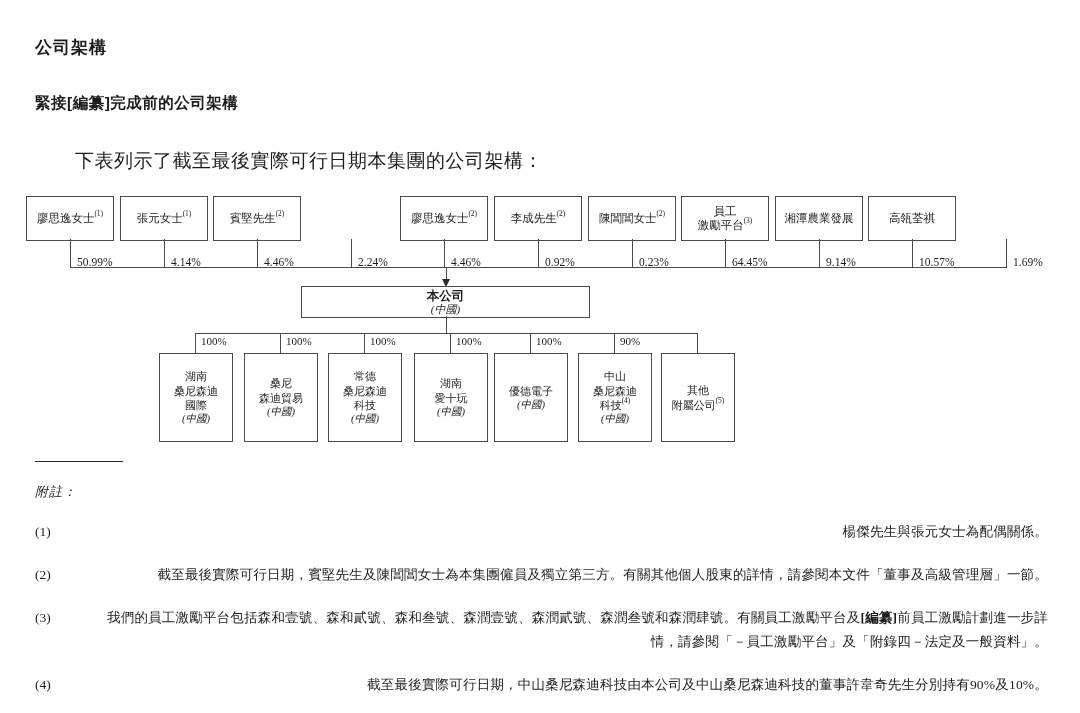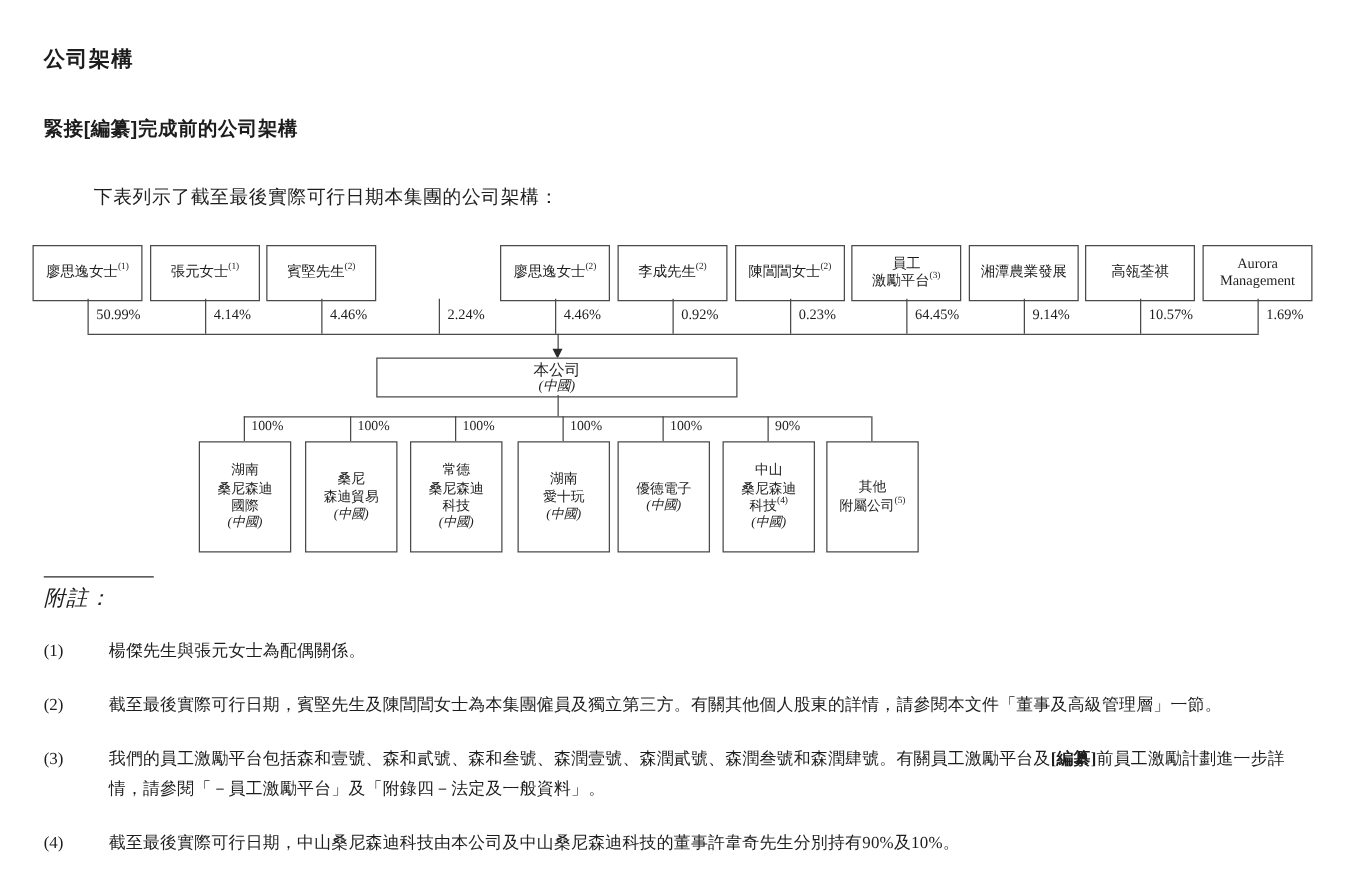--- a/index.html
+++ b/index.html
@@ -12,63 +12,63 @@
   .abs{position:absolute;}
   
   .h-title{
     left:35px;top:36px;font-size:17px;font-weight:700;
     font-family:Liberation Serif, serif;letter-spacing:1px;
   }
   .h-sub{
     left:35px;top:93px;font-size:15.5px;font-weight:700;
     font-family:"Liberation Sans","DejaVu Sans",sans-serif;letter-spacing:0.5px;
   }
-  .intro{left:75px;top:148px;font-size:15px;letter-spacing:0.5px;}
+  .intro{left:75px;top:148px;font-size:19px;letter-spacing:0.5px;}
 
   
   .sh-box{
     top:196px;width:86px;height:43px;border:1px solid #4a4a4a;
     display:flex;align-items:center;justify-content:center;text-align:center;
     font-size:11.5px;line-height:1.2;background:#fff;
   }
   .sub-box{
     top:353px;width:72px;height:87px;border:1px solid #4a4a4a;
     display:flex;flex-direction:column;align-items:center;justify-content:center;
     text-align:center;font-size:11px;line-height:1.3;background:#fff;
   }
   .name{white-space:pre-line;}
   .sup{font-size:7.5px;line-height:0;vertical-align:6px;letter-spacing:0;}
   .region{font-style:italic;font-size:10.5px;}
-  .pct1{top:246px;font-size:11.5px;}
+  .pct1{top:256px;font-size:11.5px;}
   .pct2{top:335px;font-size:11px;}
 
   .co-box{
     left:301px;top:286px;width:287px;height:30px;border:1px solid #4a4a4a;
     display:flex;flex-direction:column;align-items:center;justify-content:center;
     text-align:center;line-height:1.12;background:#fff;
   }
-  .co-name{font-size:12.5px;font-weight:400;}
+  .co-name{font-size:12.5px;font-weight:700;}
   .co-region{font-style:italic;font-size:11px;}
 
   
   .vline{width:1px;background:#4a4a4a;}
   .hline{height:1px;background:#4a4a4a;}
   .arrow-head{
     left:442px;top:279px;width:0;height:0;
     border-left:4.5px solid transparent;border-right:4.5px solid transparent;
     border-top:8px solid #2a2a2a;
   }
 
   
   .notes{left:35px;top:461px;width:1013px;}
   .notes-rule{width:88px;border-top:1.4px solid #2a2a2a;height:0;}
-  .notes-label{font-style:italic;font-size:17px;margin-top:5px;letter-spacing:1px;}
+  .notes-label{font-style:italic;font-size:13px;margin-top:21px;letter-spacing:1px;}
   .note-item{display:flex;margin-top:19px;font-size:13.5px;line-height:24px;}
   .note-num{width:52px;flex:0 0 52px;}
-  .note-text{flex:1;letter-spacing:0.2px;}
+  .note-text{flex:1;letter-spacing:0.2px;text-align:right;}
   .b{font-weight:700;}
 </style>
 </head>
 <body>
 
 <div class="abs h-title">公司架構</div>
 <div class="abs h-sub">緊接[編纂]完成前的公司架構</div>
 <div class="abs intro">下表列示了截至最後實際可行日期本集團的公司架構：</div>
 
 <div class="abs" style="left:0;top:0;width:1080px;height:460px;">
@@ -93,24 +93,20 @@
     </div>
   <div class="abs sh-box" style="left:681px">
       <span><span class="name">員工
 激勵平台</span><span class="sup">(3)</span></span>
     </div>
   <div class="abs sh-box" style="left:868px">
       <span><span class="name">高瓴荃祺</span></span>
     </div>
   <div class="abs sh-box" style="left:775px">
       <span><span class="name">湘潭農業發展</span></span>
-    </div>
-  <div class="abs sh-box" style="left:962px">
-      <span><span class="name">Aurora
-Management</span></span>
     </div>
 
   <div class="abs vline" style="left:70px;top:239px;height:28px"></div>
   <div class="abs vline" style="left:164px;top:239px;height:28px"></div>
   <div class="abs vline" style="left:257px;top:239px;height:28px"></div>
   <div class="abs vline" style="left:351px;top:239px;height:28px"></div>
   <div class="abs vline" style="left:444px;top:239px;height:28px"></div>
   <div class="abs vline" style="left:538px;top:239px;height:28px"></div>
   <div class="abs vline" style="left:632px;top:239px;height:28px"></div>
   <div class="abs vline" style="left:725px;top:239px;height:28px"></div>

